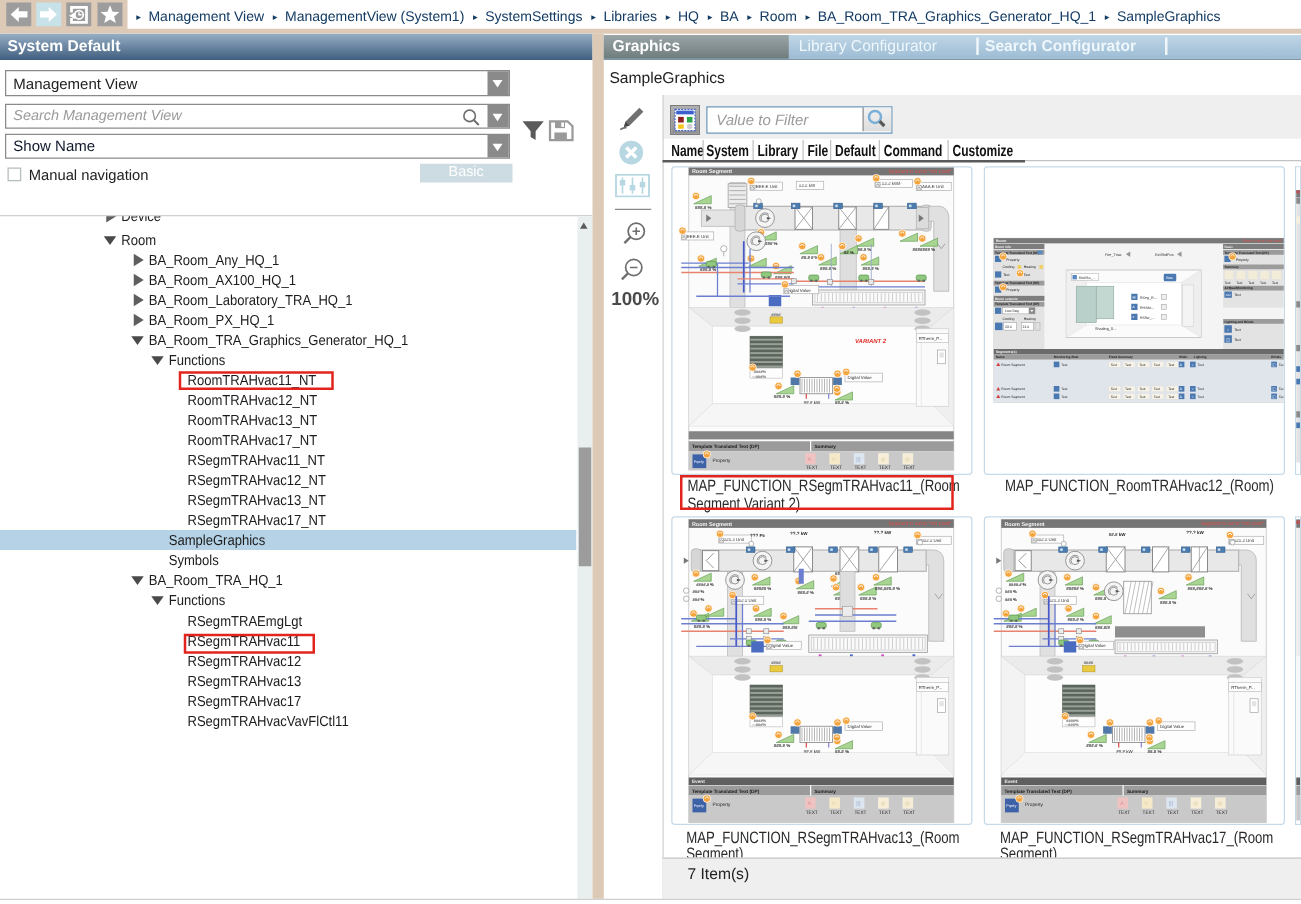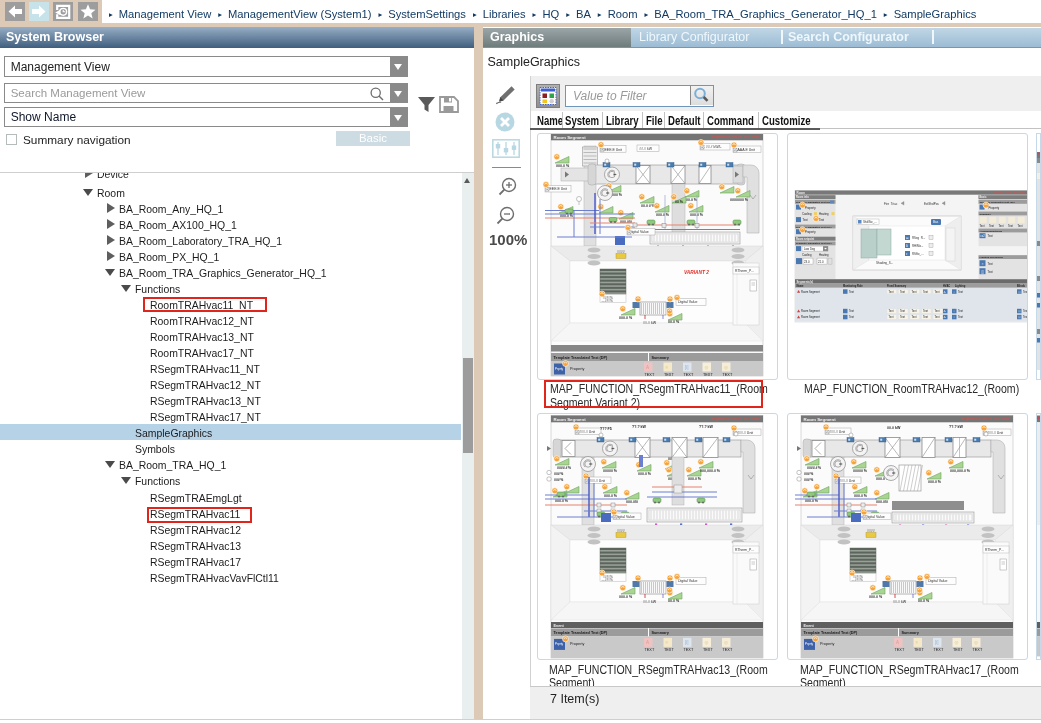--- a/index.html
+++ b/index.html
@@ -61,30 +61,30 @@
   </div>
 <div class="tbtn" style="left:77.5px;background:#9d9d9d">
  <svg width="20" height="19" viewBox="0 0 20 19">
       <path d="M10,2.2 l2.05,5.1 5.45,0.35 -4.2,3.5 1.35,5.3 -4.65,-2.95 -4.65,2.95 1.35,-5.3 -4.2,-3.5 5.45,-0.35 z" fill="#fff"></path>
     </svg>
   </div>
 <div style="position:absolute;left:102px;top:0;width:939px;height:23px;background:#fff;white-space:nowrap;overflow:hidden;padding-top:4px"><span class="bsep">▸</span><span class="bitem">Management View</span><span class="bsep">▸</span><span class="bitem">ManagementView (System1)</span><span class="bsep">▸</span><span class="bitem">SystemSettings</span><span class="bsep">▸</span><span class="bitem">Libraries</span><span class="bsep">▸</span><span class="bitem">HQ</span><span class="bsep">▸</span><span class="bitem">BA</span><span class="bsep">▸</span><span class="bitem">Room</span><span class="bsep">▸</span><span class="bitem">BA_Room_TRA_Graphics_Generator_HQ_1</span><span class="bsep">▸</span><span class="bitem">SampleGraphics</span></div>
 
 <div style="position:absolute;left:0;top:27px;width:474px;height:692px;background:#fff"></div>
 <div style="position:absolute;left:0;top:27px;width:474px;height:21px;background:linear-gradient(#97aec5,#3f5e7e)">
- <div style="position:absolute;left:6px;top:3px;font-size:12.5px;font-weight:bold;color:#fff">System Browser</div>
+ <div style="position:absolute;left:6px;top:3px;font-size:12.5px;font-weight:bold;color:#fff">System Default</div>
 </div>
 <div style="position:absolute;left:0;top:48px;width:474px;height:671px;background:#fff"></div>
 
 <div class="ddbox" style="top:56px">
     <div style="padding:3px 0 0 6px;font-size:12px;color:#222">Management View</div>
     <div class="ddarrow"></div>
   </div>
 <div class="ddbox" style="top:82.5px;height:20.5px">
-    <div style="padding:3px 0 0 6px;font-size:11.5px;color:#9a9a9a;">Search Management View</div>
+    <div style="padding:3px 0 0 6px;font-size:11.5px;color:#9a9a9a;font-style:italic">Search Management View</div>
  <svg style="position:absolute;right:22px;top:2.5px" width="16" height="16" viewBox="0 0 16 16">
       <circle cx="6.7" cy="6.7" r="4.6" fill="none" stroke="#6e6e6e" stroke-width="1.3"></circle>
       <line x1="10" y1="10" x2="14" y2="14" stroke="#6e6e6e" stroke-width="1.5"></line>
     </svg>
  <div class="ddarrow"></div>
   </div>
 <div class="ddbox" style="top:106.5px;height:20px">
     <div style="padding:2.5px 0 0 6px;font-size:12px;color:#0f172a">Show Name</div>
     <div class="ddarrow"></div>
   </div>
@@ -92,21 +92,21 @@
 <svg style="position:absolute;left:415px;top:95px" width="24" height="20" viewBox="0 0 24 20">
  <path d="M3,2 h17 l-6.5,8 v7 l-4,-2.5 v-4.5 z" fill="#5a5a5a"></path>
   </svg>
 <svg style="position:absolute;left:438px;top:95px" width="22" height="19" viewBox="0 0 22 19">
  <path d="M2,2 h14 l4,4 v11 h-18 z" fill="none" stroke="#9a9a9a" stroke-width="1.8"></path>
  <rect x="6" y="2" width="8" height="5.5" fill="#9a9a9a"></rect>
     <rect x="11" y="3" width="2.2" height="3.5" fill="#fff"></rect>
  <rect x="5.5" y="11" width="10" height="6" fill="#9a9a9a"></rect>
   </svg>
 <div style="position:absolute;left:6px;top:134px;width:11px;height:11px;border:1px solid #b4bcbc;background:#fff"></div>
-<div style="position:absolute;left:23px;top:133px;font-size:11.8px;color:#222">Summary navigation</div>
+<div style="position:absolute;left:23px;top:133px;font-size:11.8px;color:#222">Manual navigation</div>
 <div style="position:absolute;left:335.6px;top:131px;width:74.7px;height:14.7px;background:#ccdce2;text-align:center;font-size:11.5px;color:#fff;padding-top:0.5px">Basic</div>
 <div style="position:absolute;left:0;top:172px;width:474px;height:1px;background:#cfcfcf"></div>
 
 <div style="position:absolute;left:0;top:173px;width:474px;height:546px;overflow:hidden">
  <div style="position:absolute;left:0;top:-173px;width:474px;height:723px">
       <div style="position:absolute;left:84.5px;top:168.0px;width:0;height:0;border-top:5.5px solid transparent;border-bottom:5.5px solid transparent;border-left:8px solid #5e5e5e"></div>
       <div style="position:absolute;left:96.5px;top:167.0px;font-size:11.6px;color:#1c1c1c;white-space:nowrap;transform:scaleX(0.9);transform-origin:0 0">Device</div>
       <div style="position:absolute;left:83px;top:188.5px;width:0;height:0;border-left:5.5px solid transparent;border-right:5.5px solid transparent;border-top:7.5px solid #4a4a4a"></div>
       <div style="position:absolute;left:96.5px;top:185.5px;font-size:11.6px;color:#1c1c1c;white-space:nowrap;transform:scaleX(0.9);transform-origin:0 0">Room</div>
       <div style="position:absolute;left:106.5px;top:202.5px;width:0;height:0;border-top:5.5px solid transparent;border-bottom:5.5px solid transparent;border-left:8px solid #5e5e5e"></div>

